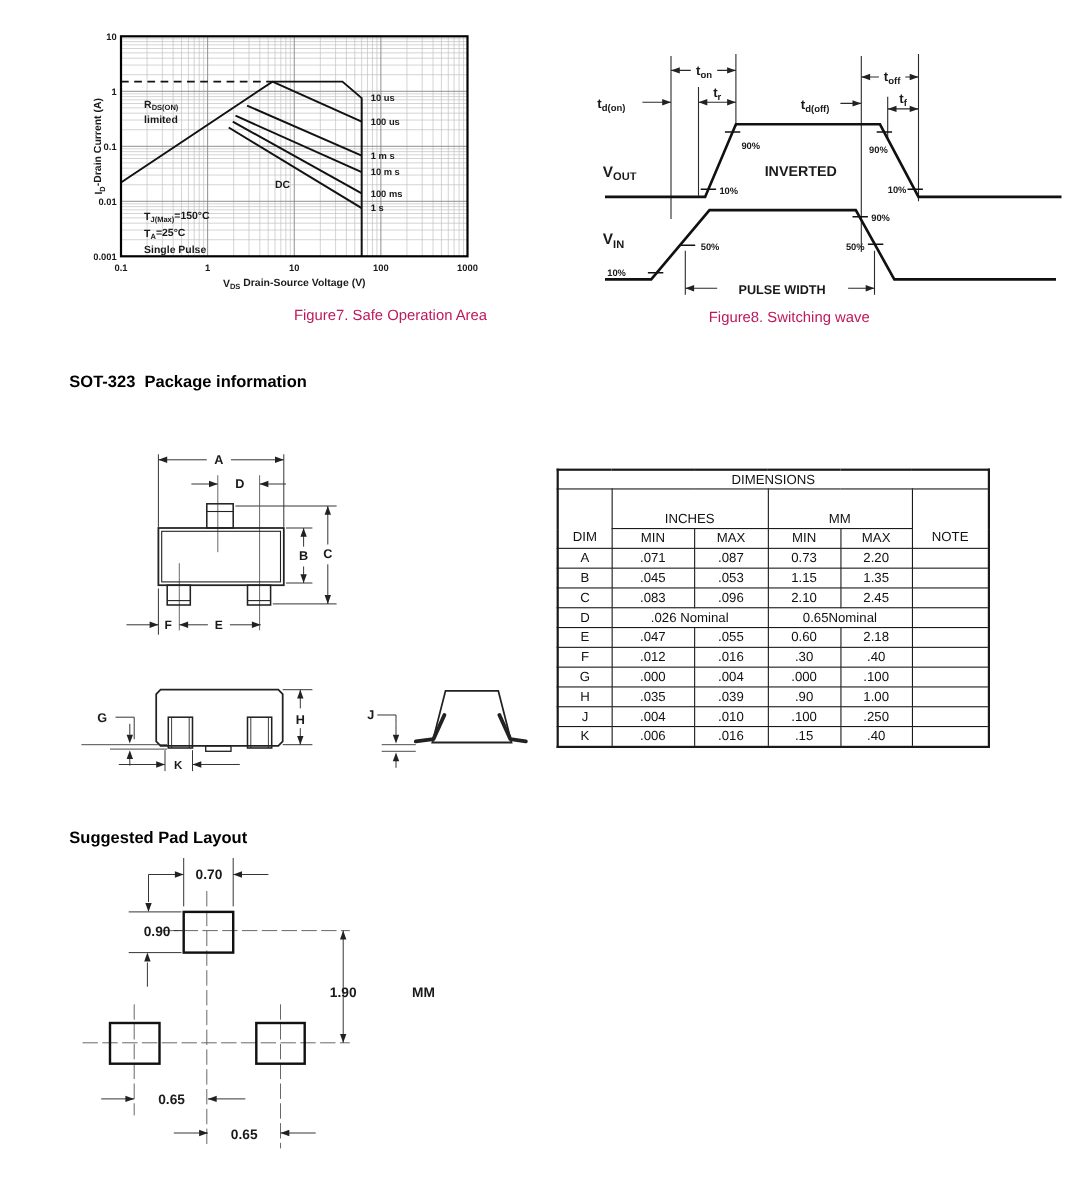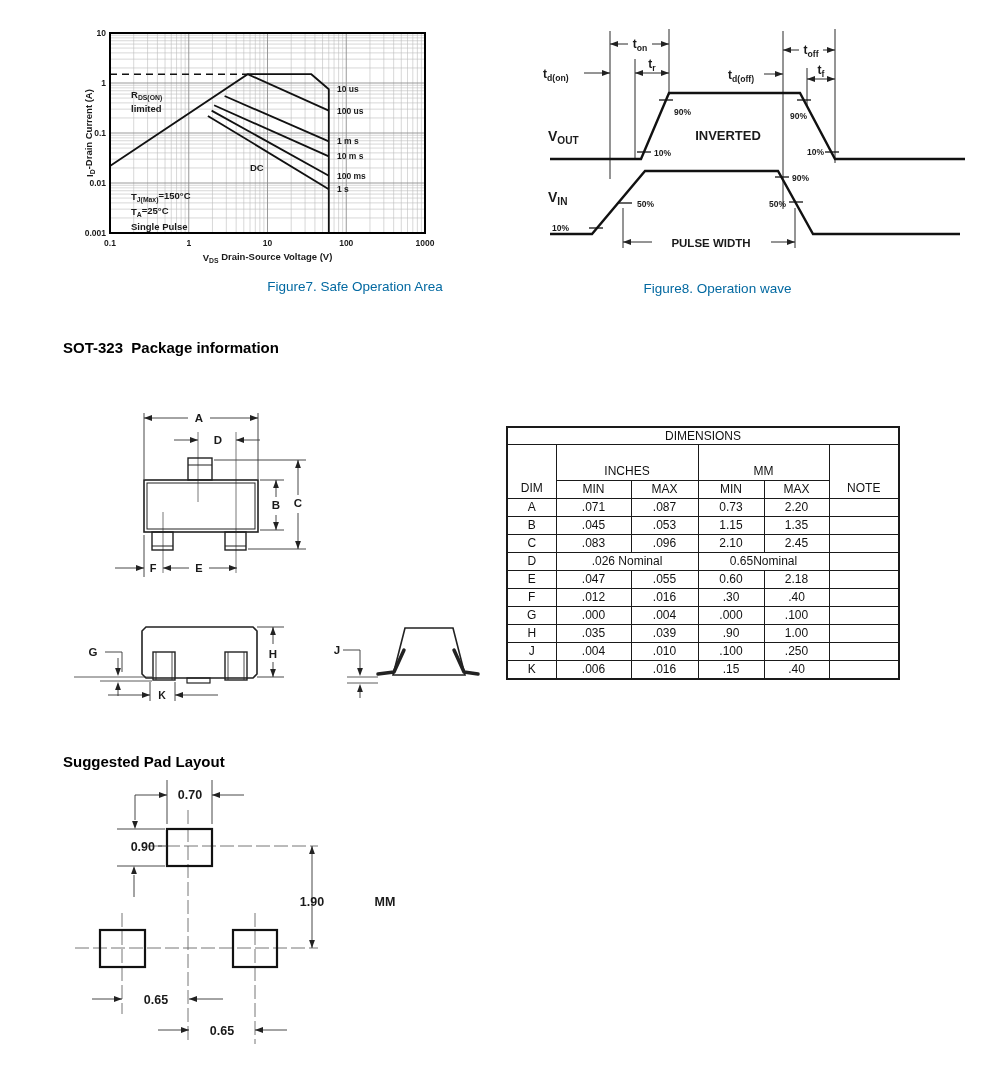--- a/index.html
+++ b/index.html
@@ -1,19 +1,19 @@
 <!DOCTYPE html>
 <html><head>
 <meta charset="utf-8">
 <style>
   html,body{margin:0;padding:0;background:#fff;}
   .page{position:relative;width:991px;height:1072px;background:#ffffff;overflow:hidden;
         font-family:"Liberation Sans",sans-serif;color:#111;}
   .abs{position:absolute;}
-  .caption{font-size:13.5px;color:#0369a1;text-align:center;}
+  .caption{font-size:13.5px;color:#be185d;text-align:center;}
   .sec-title{font-size:15px;font-weight:bold;color:#000;white-space:pre;}
   svg text{font-family:"Liberation Sans",sans-serif;fill:#1a1a1a;}
   table.dims{border-collapse:collapse;border:2px solid #1a1a1a;table-layout:fixed;
              font-size:12px;color:#111;}
   table.dims td{border:1px solid #1a1a1a;text-align:center;padding:0;height:17px;
                 line-height:15px;overflow:hidden;}
   table.dims td.tt{height:16px;}
   table.dims td.gh{height:34px;vertical-align:bottom;padding-bottom:1px;}
   table.dims td.bh{vertical-align:bottom;padding-bottom:2px;text-align:center;}
 </style>
@@ -127,21 +127,21 @@
         <text x="252" y="74.246936830415" font-size="8.5" font-weight="bold">10 us</text>
         <text x="252" y="95.64209843288903" font-size="8.5" font-weight="bold">100 us</text>
         <text x="252" y="126.37455436468818" font-size="8.5" font-weight="bold">1 m s</text>
         <text x="252" y="141.42605414788724" font-size="8.5" font-weight="bold">10 m s</text>
         <text x="252" y="160.6935982160881" font-size="8.5" font-weight="bold">100 ms</text>
         <text x="252" y="174.246936830415" font-size="8.5" font-weight="bold">1 s</text>
       </svg>
   </div>
   <div class="abs caption" style="left:200px;top:279px;width:310px;">Figure7. Safe Operation Area</div>
 
-  <div class="abs" style="left:540px;top:18px;width:430px;height:246px;">
+  <div class="abs" style="left:540px;top:38px;width:430px;height:246px;">
     <svg id="fig8-svg" width="430" height="246">
       <g stroke="#2a2a2a" stroke-width="1" fill="none">
         <line x1="70" y1="13" x2="70" y2="161"></line>
         <line x1="129" y1="11" x2="129" y2="77"></line>
         <line x1="95" y1="41" x2="95" y2="140"></line>
         <line x1="243" y1="13" x2="243" y2="191"></line>
         <line x1="295" y1="11" x2="295" y2="145"></line>
         <line x1="267" y1="50" x2="267" y2="88"></line>
         <line x1="83" y1="190" x2="83" y2="230"></line>
         <line x1="255" y1="190" x2="255" y2="230"></line>
@@ -193,21 +193,21 @@
         <polygon points="70,55 62,52.1 62,57.9" fill="#222" stroke="none"></polygon>
         <polygon points="243,56 235,53.1 235,58.9" fill="#222" stroke="none"></polygon>
         <polygon points="243,32 251,29.1 251,34.9" fill="#222" stroke="none"></polygon>
         <polygon points="295,32 287,29.1 287,34.9" fill="#222" stroke="none"></polygon>
         <polygon points="267,61 275,58.1 275,63.9" fill="#222" stroke="none"></polygon>
         <polygon points="295,61 287,58.1 287,63.9" fill="#222" stroke="none"></polygon>
         <polygon points="83,224 91,221.1 91,226.9" fill="#222" stroke="none"></polygon>
         <polygon points="255,224 247,221.1 247,226.9" fill="#222" stroke="none"></polygon>
       </svg>
   </div>
-  <div class="abs caption" style="left:555px;top:281px;width:325px;">Figure8. Operation wave</div>
+  <div class="abs caption" style="left:555px;top:281px;width:325px;">Figure8. Switching wave</div>
 
   <div class="abs sec-title" style="left:63px;top:339px;text-align:right;">SOT-323  Package information</div>
 
   <div class="abs" style="left:110px;top:405px;width:230px;height:185px;">
     <svg id="topview-svg" width="230" height="185">
       <g stroke="#333" stroke-width="0.9" fill="none">
         <line x1="34" y1="8" x2="34" y2="74"></line>
           <line x1="148" y1="8" x2="148" y2="74"></line>
         <line x1="34" y1="13" x2="78" y2="13"></line>
           <line x1="100" y1="13" x2="148" y2="13"></line>

